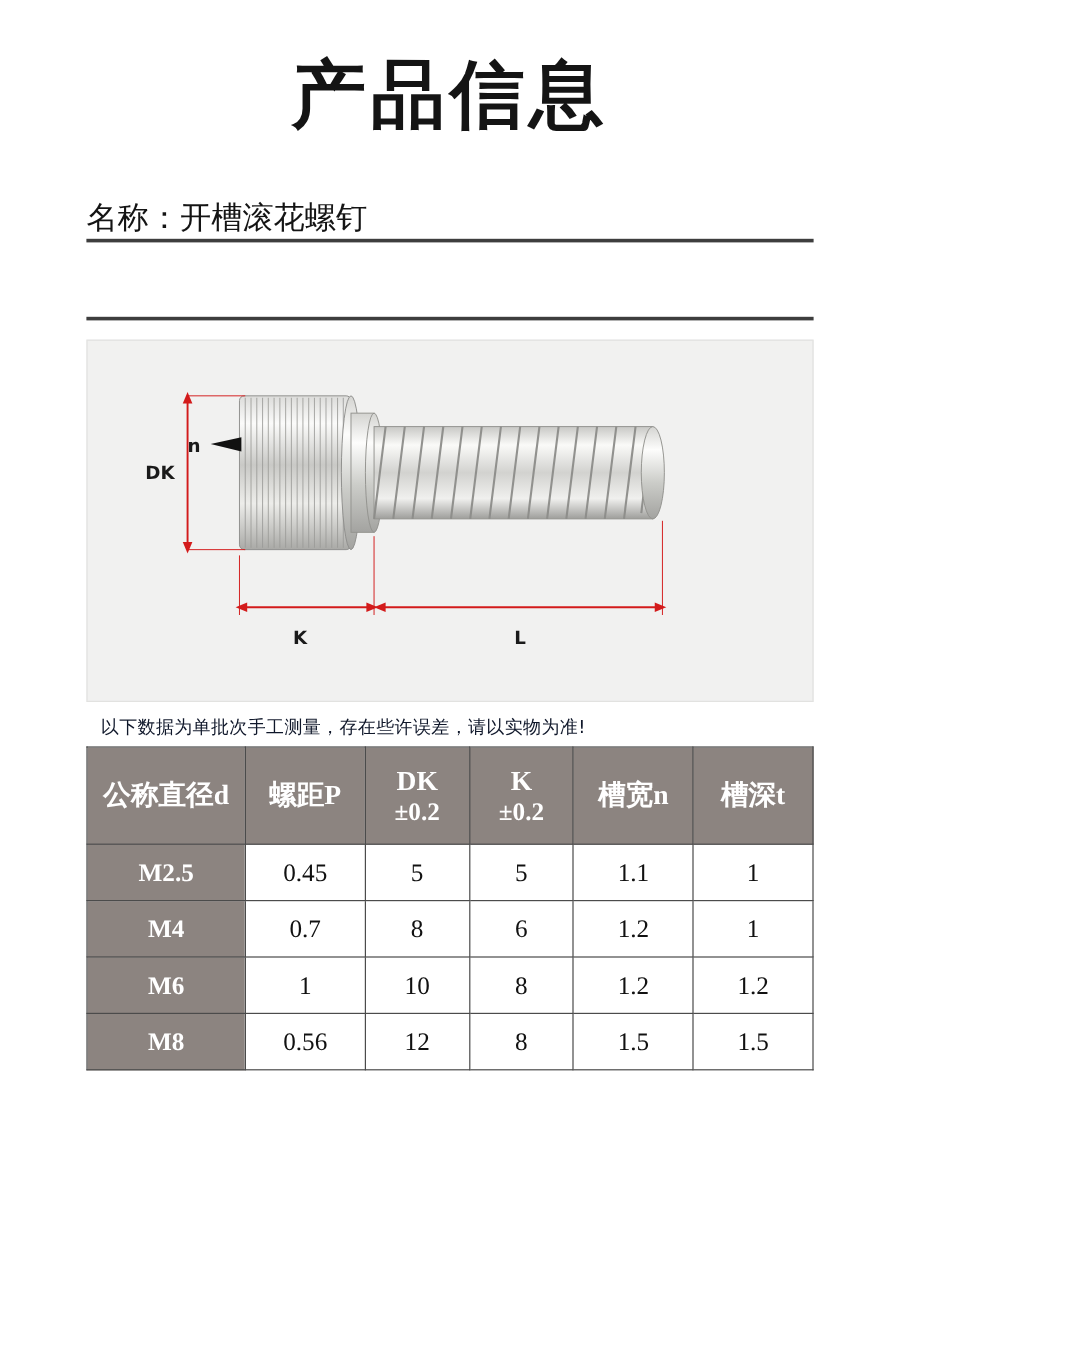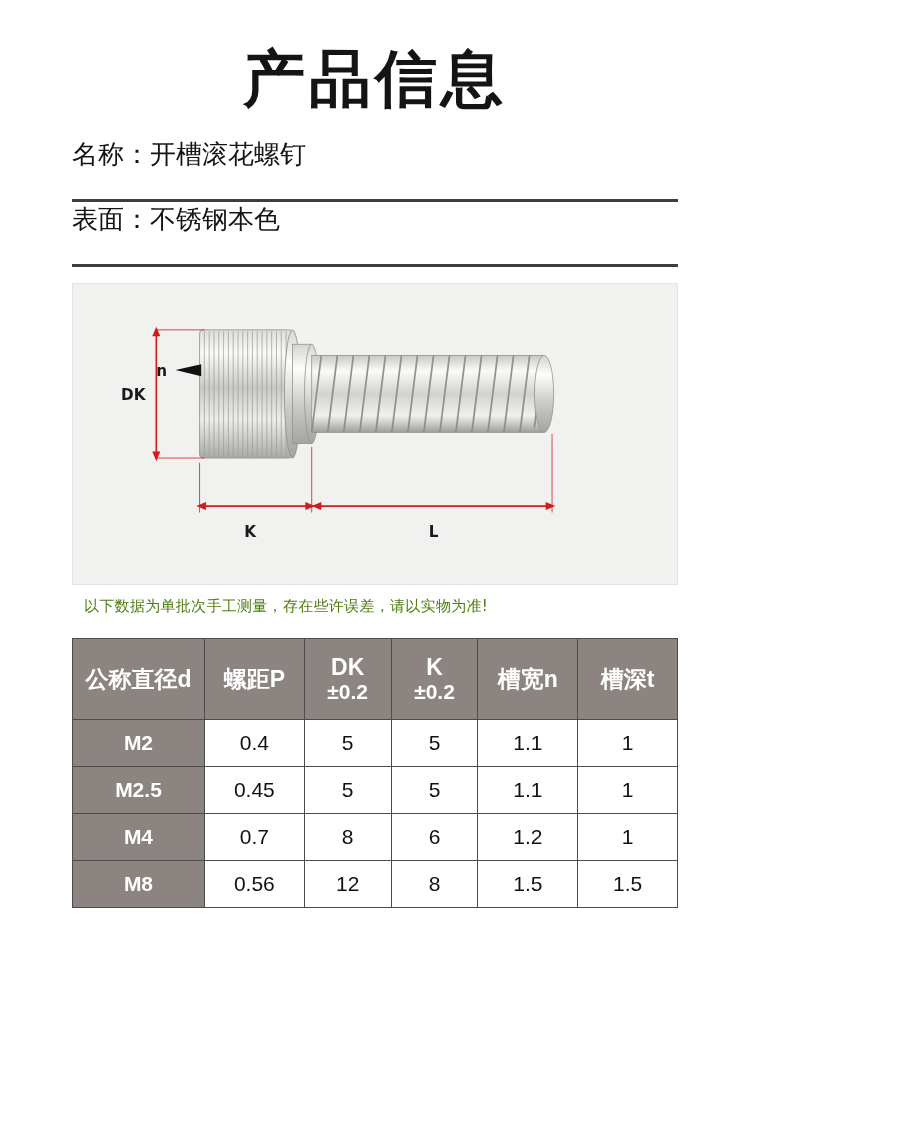--- a/index.html
+++ b/index.html
@@ -42,21 +42,21 @@
     color: #b9b9b9;
     font-family: "Liberation Sans", sans-serif;
   }
 
   
   .info-block {
     margin: 26px 72px 0 72px;
   }
   .info-row {
     display: flex;
-    align-items: flex-start;
+    align-items: flex-end;
     height: 62px;
   }
   .info-cell {
     font-size: 26px;
     color: #141414;
     font-family: "DejaVu Sans", sans-serif;
     white-space: nowrap;
   }
   .info-cell.left {
     width: 420px;
@@ -77,36 +77,36 @@
     overflow: hidden;
   }
   .diagram-svg {
     display: block;
     width: 100%;
     height: 100%;
   }
 
   
   .note {
-    margin: 12px 0 22px 84px;
+    margin: 12px 0 6px 84px;
     font-size: 15px;
-    color: #4d7c0f;
+    color: #0f172a;
     font-family: "DejaVu Sans", sans-serif;
     letter-spacing: 0.3px;
   }
 
   
   .table-wrap {
     margin: 4px 72px 0 72px;
   }
   table.spec {
     border-collapse: collapse;
     width: 100%;
     table-layout: fixed;
-    font-family: Liberation Sans, sans-serif;
+    font-family: Liberation Serif, serif;
   }
   table.spec th, table.spec td {
     border: 1px solid #4b4b4b;
     text-align: center;
     color: #111;
   }
   table.spec thead th {
     background: #8c8480;
     color: #ffffff;
     font-size: 23px;
@@ -152,21 +152,20 @@
   <div class="header">
     <div class="main-title">产品信息</div>
   </div>
 
   <div class="info-block">
     <div class="info-row">
       <div class="info-cell left">名称：开槽滚花螺钉</div>
     </div>
     <div class="info-divider"></div>
     <div class="info-row">
-      <div class="info-cell left">表面：不锈钢本色</div>
     </div>
     <div class="info-divider"></div>
   </div>
 
   <div class="diagram-panel">
     <svg class="diagram-svg" viewBox="0 0 754 300" preserveAspectRatio="xMidYMid meet">
       <defs>
         <linearGradient id="knurlGrad" x1="0" y1="0" x2="0" y2="1">
           <stop offset="0%" stop-color="#dcdcda"></stop>
           <stop offset="18%" stop-color="#fbfbfa"></stop>
@@ -293,44 +292,44 @@
           <th>
             <span>槽宽n</span>
           </th>
           <th>
             <span>槽深t</span>
           </th>
         </tr>
       </thead>
       <tbody>
         <tr>
-          <td class="rowhead">M2</td>
-          <td>0.4</td>
-          <td>5</td>
-          <td>5</td>
-          <td>1.1</td>
-          <td>1</td>
-        </tr>
-        <tr>
           <td class="rowhead">M2.5</td>
           <td>0.45</td>
           <td>5</td>
           <td>5</td>
           <td>1.1</td>
           <td>1</td>
         </tr>
         <tr>
           <td class="rowhead">M4</td>
           <td>0.7</td>
           <td>8</td>
           <td>6</td>
           <td>1.2</td>
           <td>1</td>
         </tr>
         <tr>
+          <td class="rowhead">M6</td>
+          <td>1</td>
+          <td>10</td>
+          <td>8</td>
+          <td>1.2</td>
+          <td>1.2</td>
+        </tr>
+        <tr>
           <td class="rowhead">M8</td>
           <td>0.56</td>
           <td>12</td>
           <td>8</td>
           <td>1.5</td>
           <td>1.5</td>
         </tr>
       </tbody>
     </table>
   </div>

